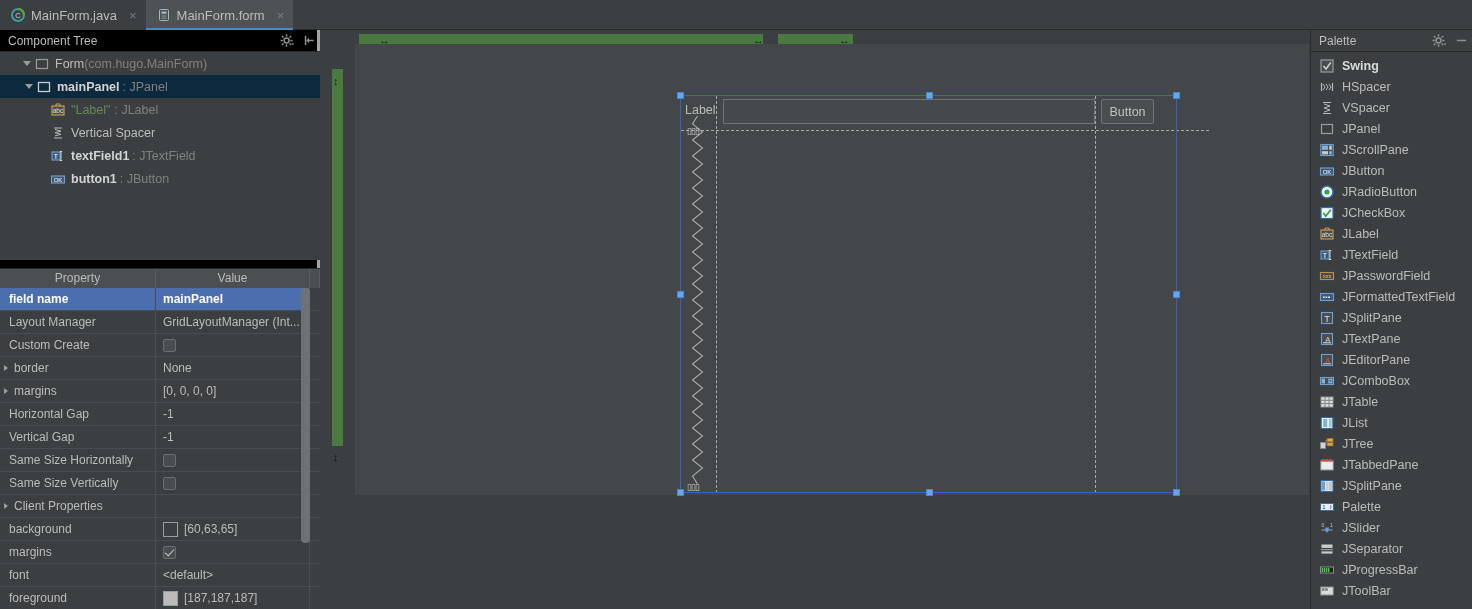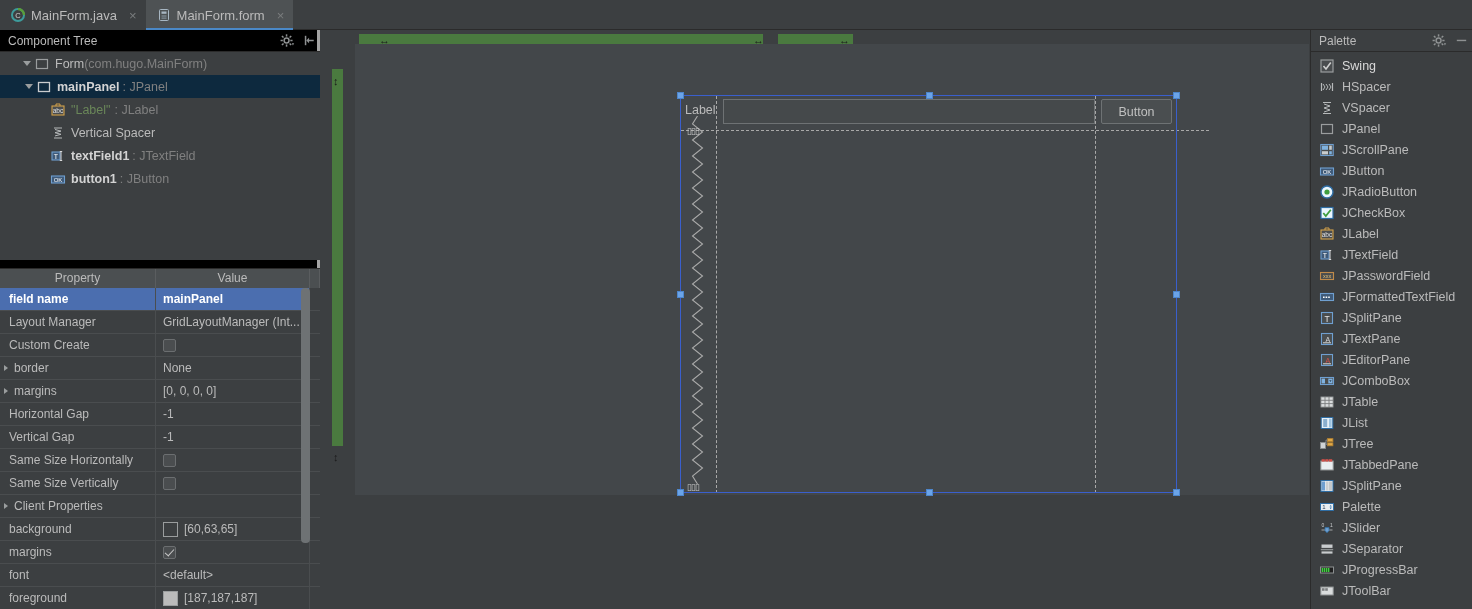--- a/index.html
+++ b/index.html
@@ -177,21 +177,21 @@
   }
   .cv-label {
     position: absolute; left: 364px; top: 73px;
     font-size: 12.5px; color: #bbbbbb;
   }
   .cv-textfield {
     position: absolute; left: 402px; top: 69px; width: 372px; height: 25px;
     background: #45494b; border: 1px solid #6e7274;
   }
   .cv-button {
-    position: absolute; left: 780px; top: 69px; width: 71px; height: 25px;
+    position: absolute; left: 780px; top: 69px; width: 53px; height: 25px;
     background: #4a4e50; border: 1px solid #6e7274; border-radius: 2px;
     display: flex; align-items: center; justify-content: center;
     font-size: 12.5px; color: #c0c0c0;
   }
   .vspacer-glyph {
     position: absolute; left: 370px; top: 86px; width: 13px; height: 374px;
   }
 
   
   .palette {
@@ -201,21 +201,21 @@
   .pal-header {
     height: 22px; display: flex; align-items: center; padding-left: 8px;
     border-bottom: 1px solid #2b2b2b; font-size: 12px; color: #bbbbbb;
   }
   .pal-header .spacer { flex: 1; }
   .pal-list { padding-top: 3px; }
   .pal-item {
     height: 21px; display: flex; align-items: center; gap: 7px;
     padding-left: 8px; font-size: 12.5px; color: #bbbbbb; white-space: nowrap;
   }
-  .pal-item.group { font-weight: normal; color: #d9d9d9; }
+  .pal-item.group { font-weight: bold; color: #d9d9d9; }
   .pal-ico { width: 16px; height: 16px; flex: 0 0 16px; display:block; }
 </style>
 </head>
 <body>
 
 <div id="root">
 
   <div class="tabbar">
     <div class="tab inactive">
       <span class="tab-ico">

